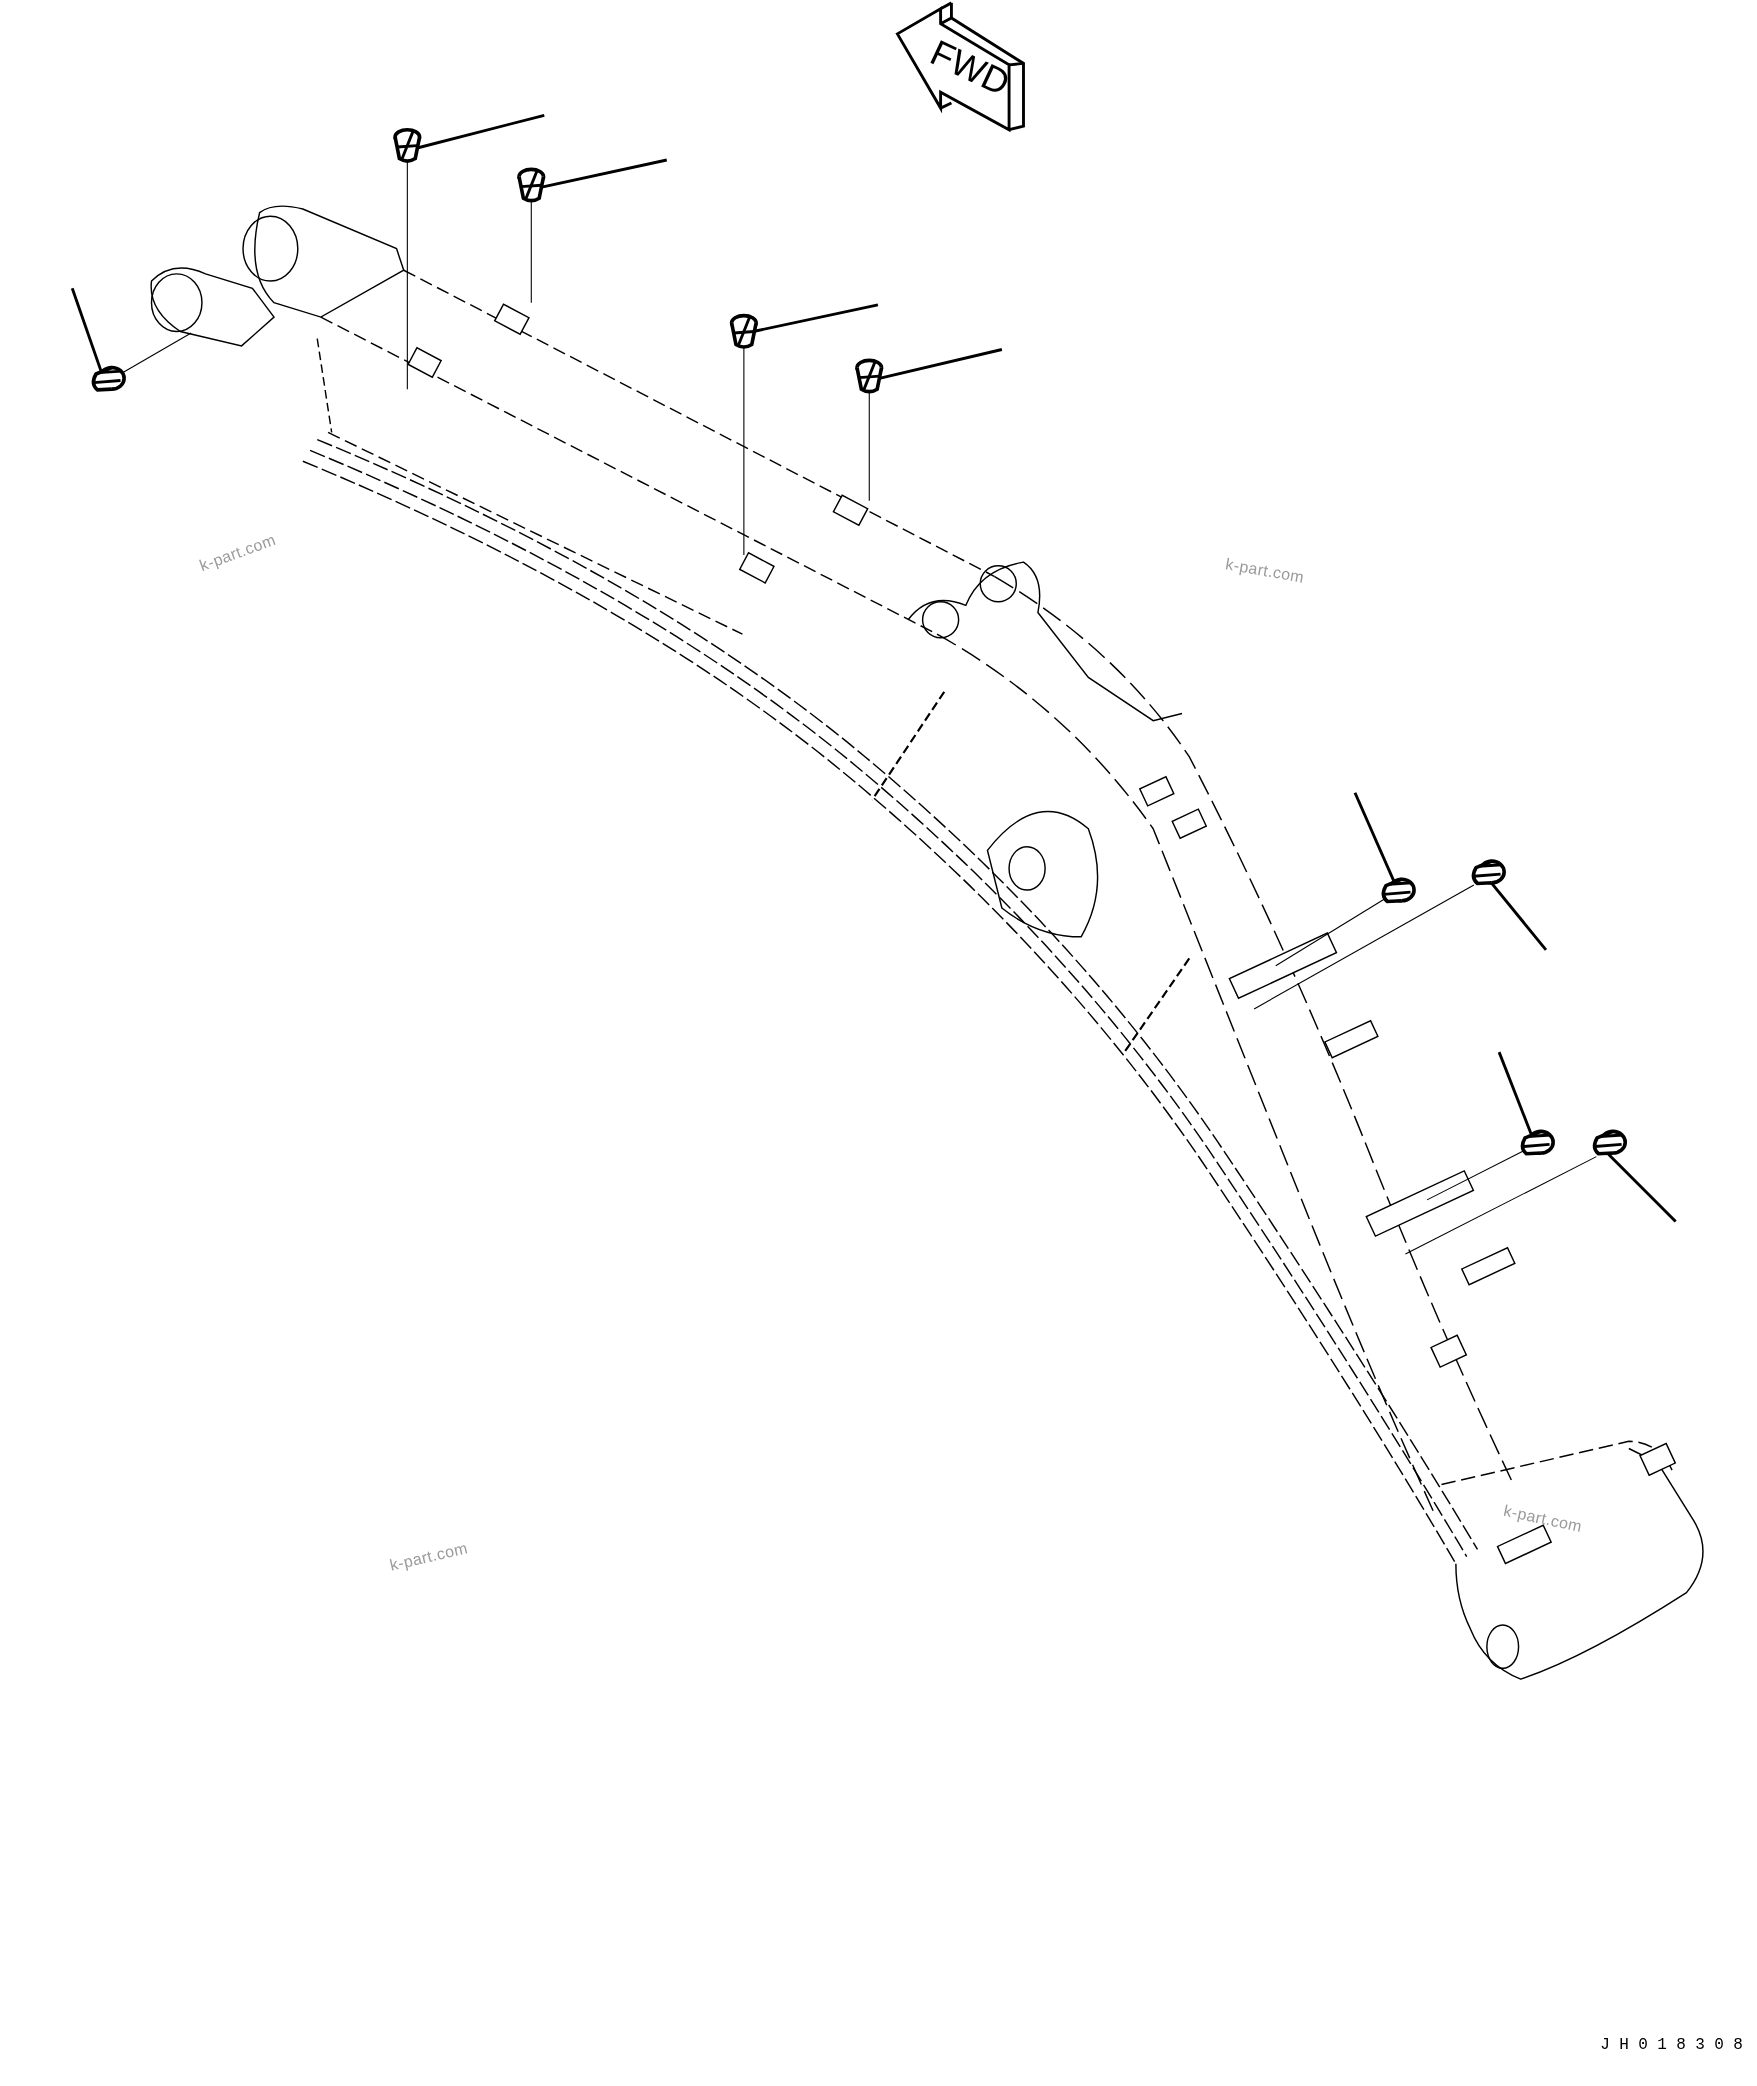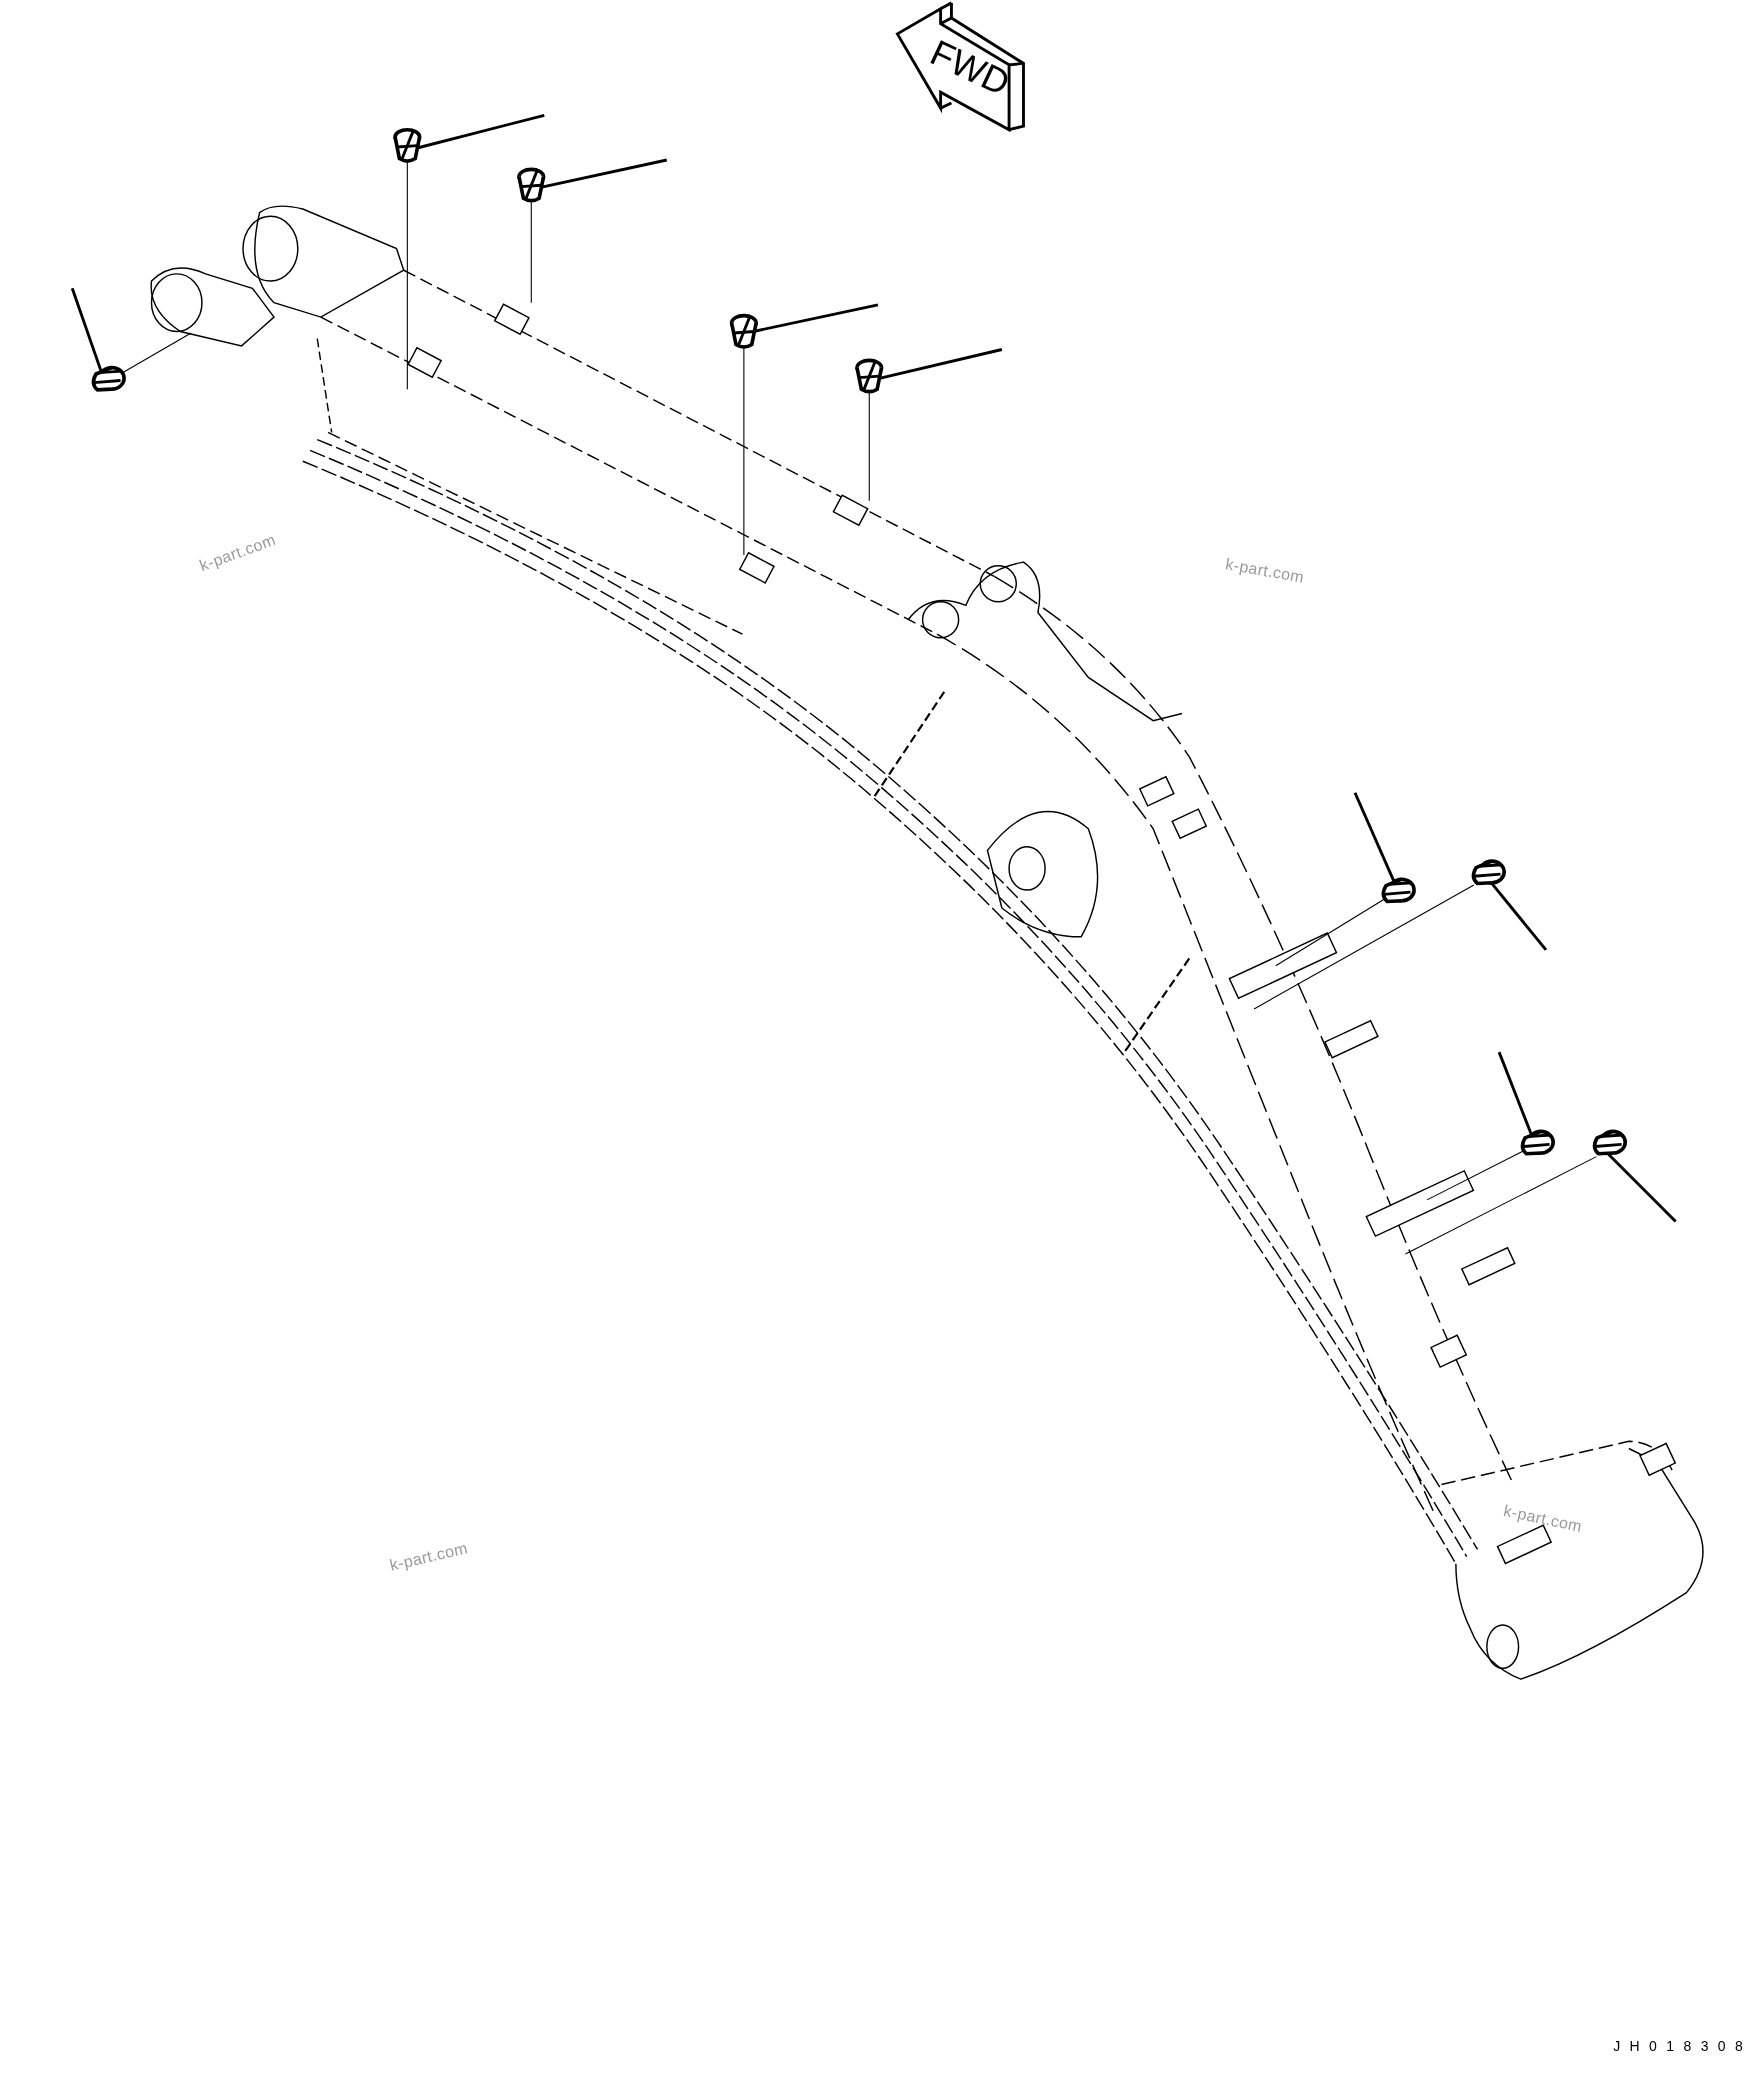--- a/index.html
+++ b/index.html
@@ -1,19 +1,19 @@
 <!DOCTYPE html>
 <html style="font-size:11.5px"><head>
 <meta charset="utf-8">
 <style>
   html, body { margin: 0; padding: 0; background: #ffffff; }
   body { width: 1758px; height: 2087px; position: relative; overflow: hidden; font-family: "Liberation Sans", sans-serif; }
   #diagram { position: absolute; left: 0; top: 0; width: 1758px; height: 2087px; }
   .wm { position: absolute; font-family: "Liberation Sans", sans-serif; font-size: 16px; color: #9a9a9a; letter-spacing: 0.4px; white-space: nowrap; }
-  #drawing-id { position: absolute; right: 5.8px; bottom: 33px; font-family: Liberation Sans, sans-serif; font-size: 14px; color: #000; letter-spacing: 9.4px; }
+  #drawing-id { position: absolute; right: 5.8px; bottom: 33px; font-family: Liberation Mono, monospace; font-size: 16px; color: #000; letter-spacing: 9.4px; }
 </style>
 </head>
 <body>
 
 <svg id="diagram" viewBox="0 0 2439 2896" xmlns="http://www.w3.org/2000/svg">
   <defs>
     <g id="plug">
       <ellipse cx="0" cy="-10" rx="17" ry="10" fill="#fff" stroke="#000" stroke-width="5"></ellipse>
       <path d="M-17,-10 L-11,20 Q0,27 11,20 L17,-10" fill="#fff" stroke="#000" stroke-width="5"></path>
       <line x1="-8" y1="22" x2="8" y2="-18" stroke="#000" stroke-width="4"></line>

